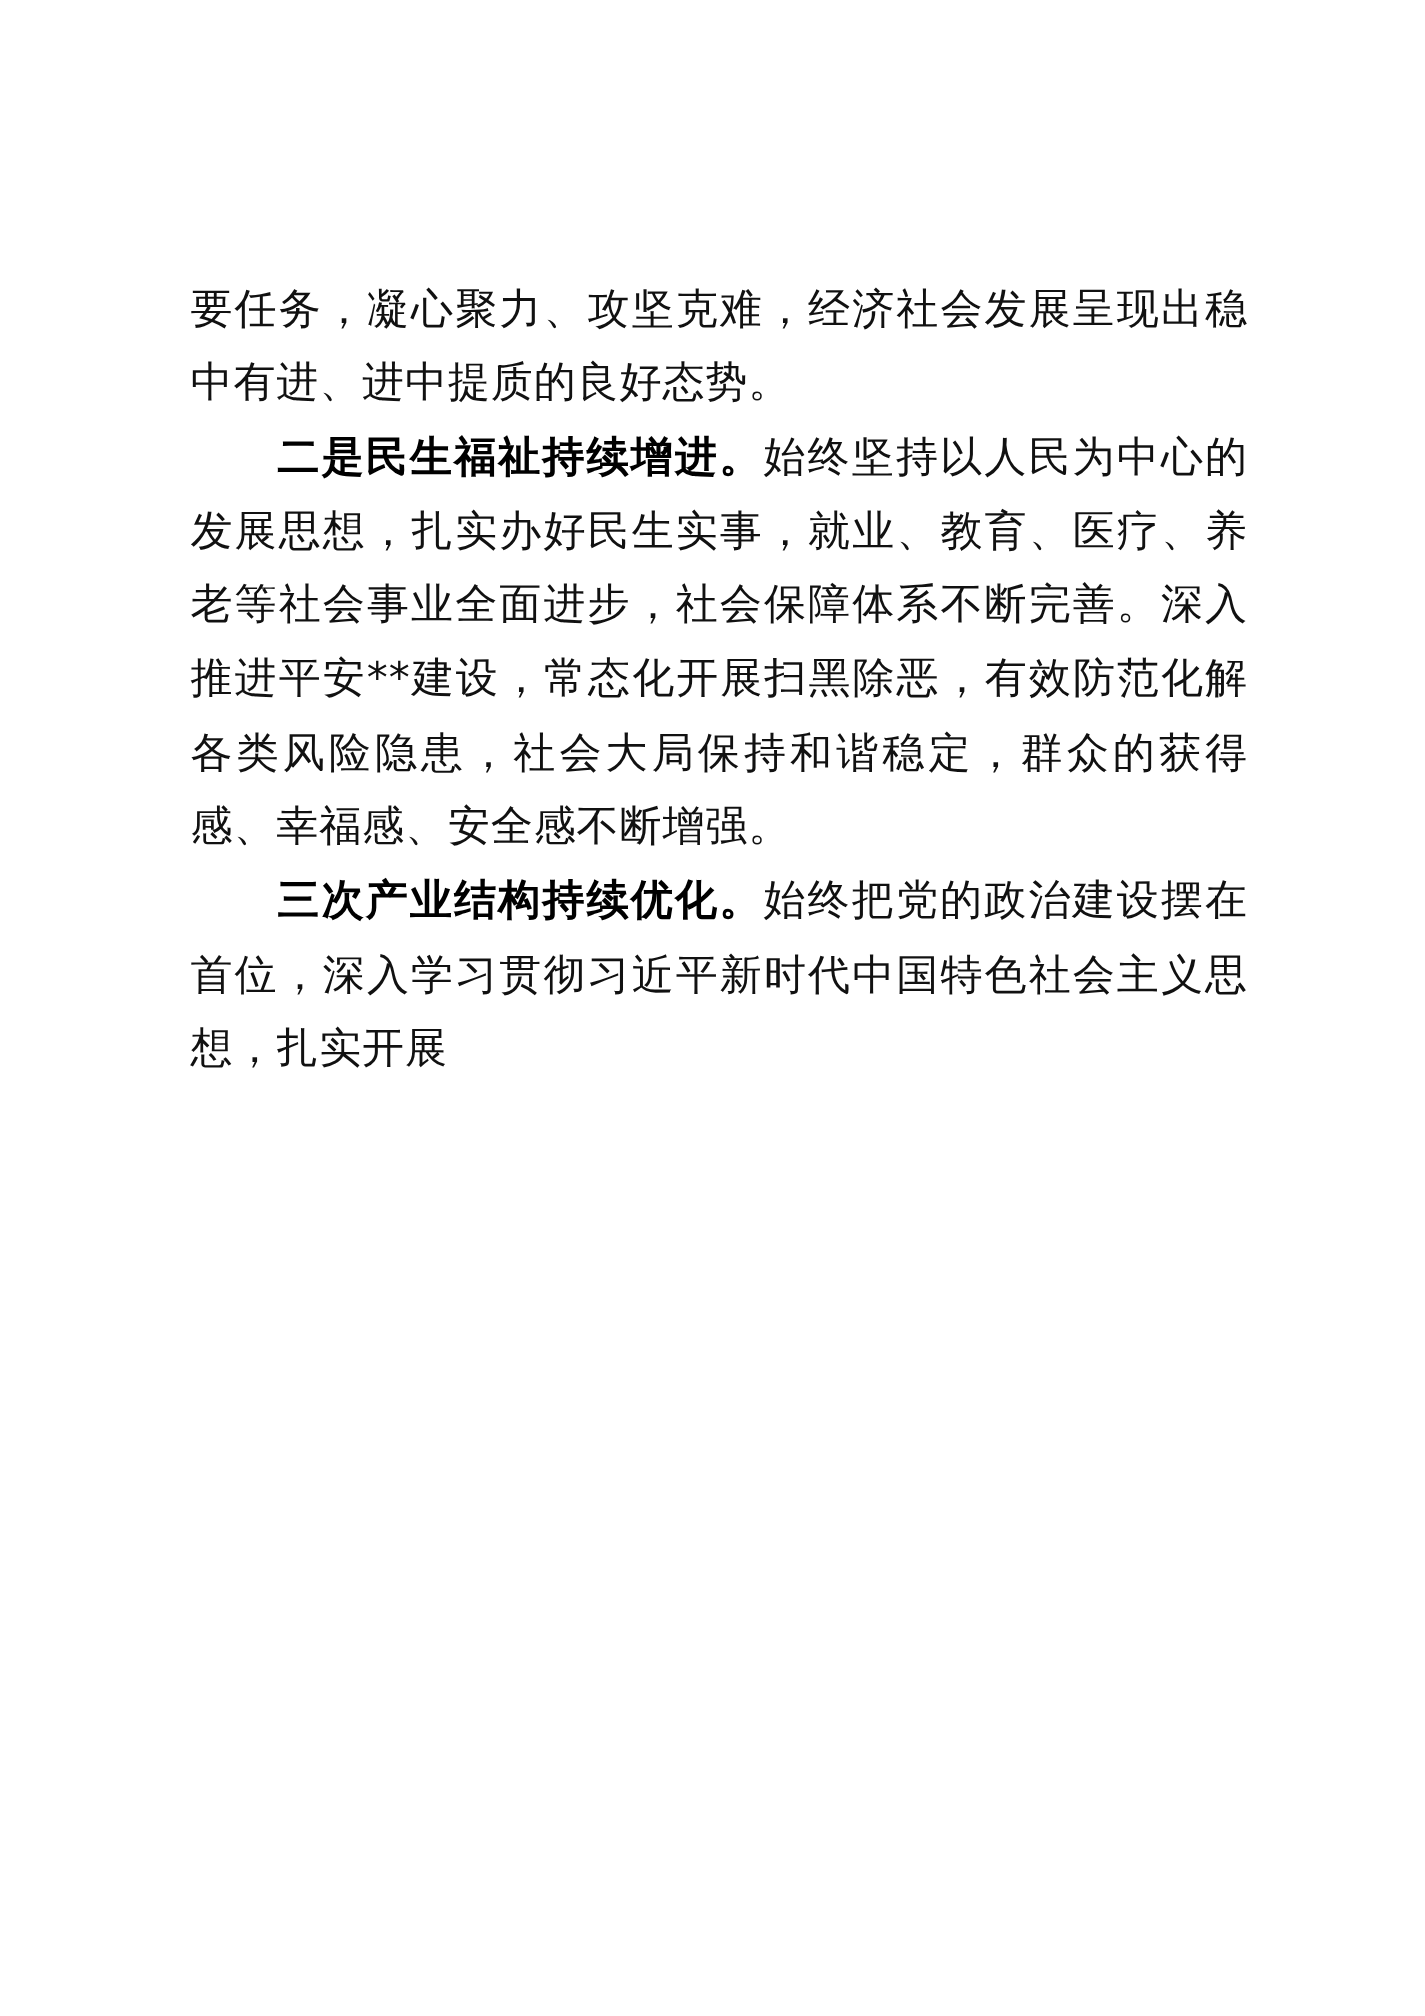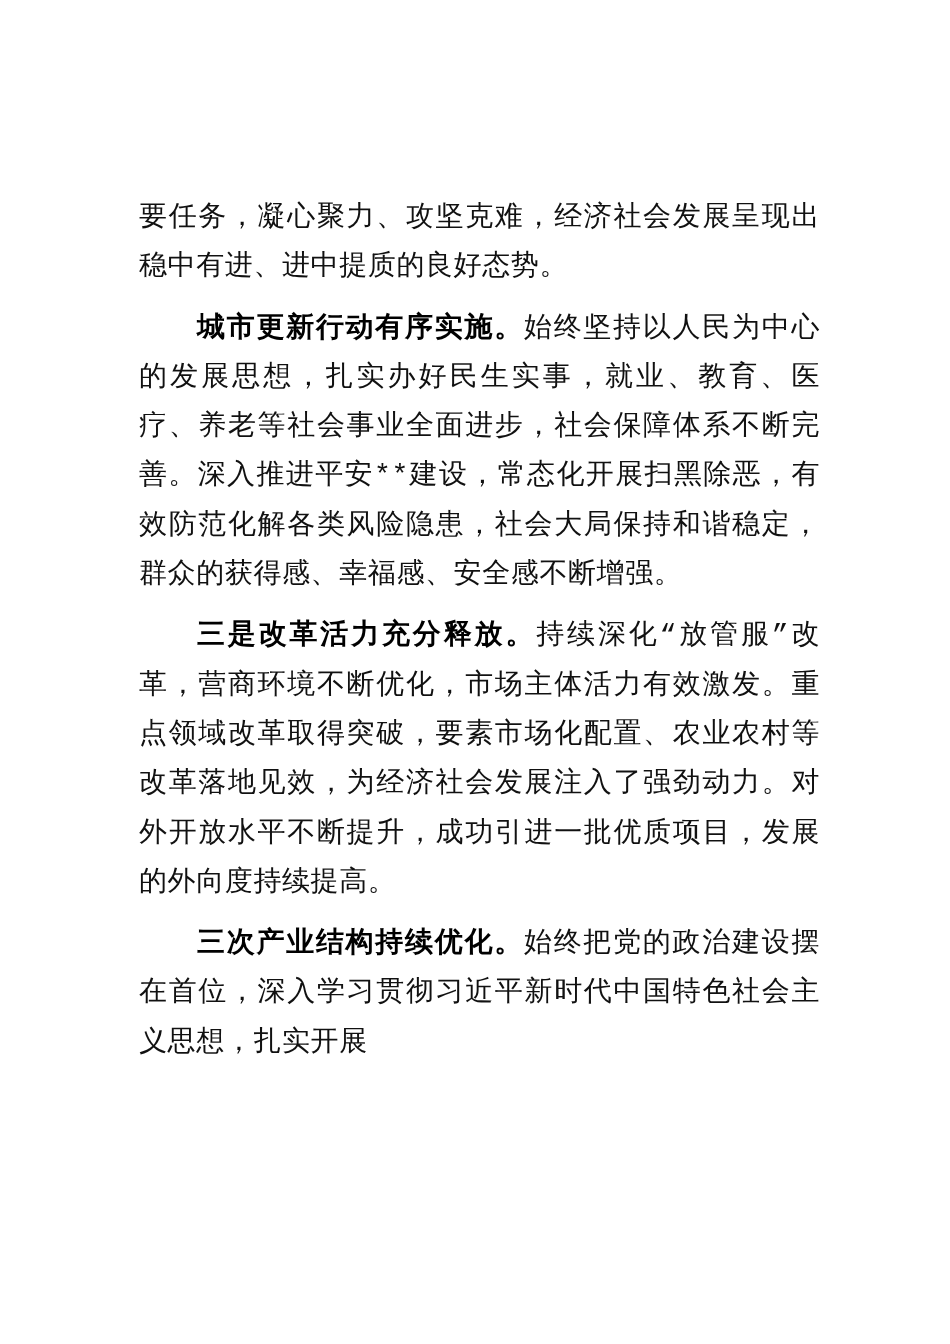--- a/index.html
+++ b/index.html
@@ -18,42 +18,38 @@
       left: 127px;
       top: 181px;
       width: 705px;
       font-family: "DejaVu Sans", "Liberation Sans", sans-serif;
       font-size: 28px;
       line-height: 49.3px;
       color: #111111;
       letter-spacing: 0.6px;
     }
     .para {
-      margin: 12px;
+      margin: 0;
       text-align: justify;
       text-justify: inter-character;
-      font-family: Liberation Mono, monospace;
     }
     .para.indent {
       text-indent: 58px;
     }
     .lead {
       font-weight: bold;
       color: #000000;
     }
   </style>
 </head>
 <body>
 
 <div class="page">
   <p class="para">
     <span class="lead"></span><span>要任务，凝心聚力、攻坚克难，经济社会发展呈现出稳中有进、进中提质的良好态势。</span>
   </p>
   <p class="para indent">
-    <span class="lead">城市更新行动有序实施。</span><span>始终坚持以人民为中心的发展思想，扎实办好民生实事，就业、教育、医疗、养老等社会事业全面进步，社会保障体系不断完善。深入推进平安**建设，常态化开展扫黑除恶，有效防范化解各类风险隐患，社会大局保持和谐稳定，群众的获得感、幸福感、安全感不断增强。</span>
-  </p>
-  <p class="para indent">
-    <span class="lead">三是改革活力充分释放。</span><span>持续深化“放管服”改革，营商环境不断优化，市场主体活力有效激发。重点领域改革取得突破，要素市场化配置、农业农村等改革落地见效，为经济社会发展注入了强劲动力。对外开放水平不断提升，成功引进一批优质项目，发展的外向度持续提高。</span>
+    <span class="lead">二是民生福祉持续增进。</span><span>始终坚持以人民为中心的发展思想，扎实办好民生实事，就业、教育、医疗、养老等社会事业全面进步，社会保障体系不断完善。深入推进平安**建设，常态化开展扫黑除恶，有效防范化解各类风险隐患，社会大局保持和谐稳定，群众的获得感、幸福感、安全感不断增强。</span>
   </p>
   <p class="para indent">
     <span class="lead">三次产业结构持续优化。</span><span>始终把党的政治建设摆在首位，深入学习贯彻习近平新时代中国特色社会主义思想，扎实开展</span>
   </p>
 </div>
 
 </body></html>

